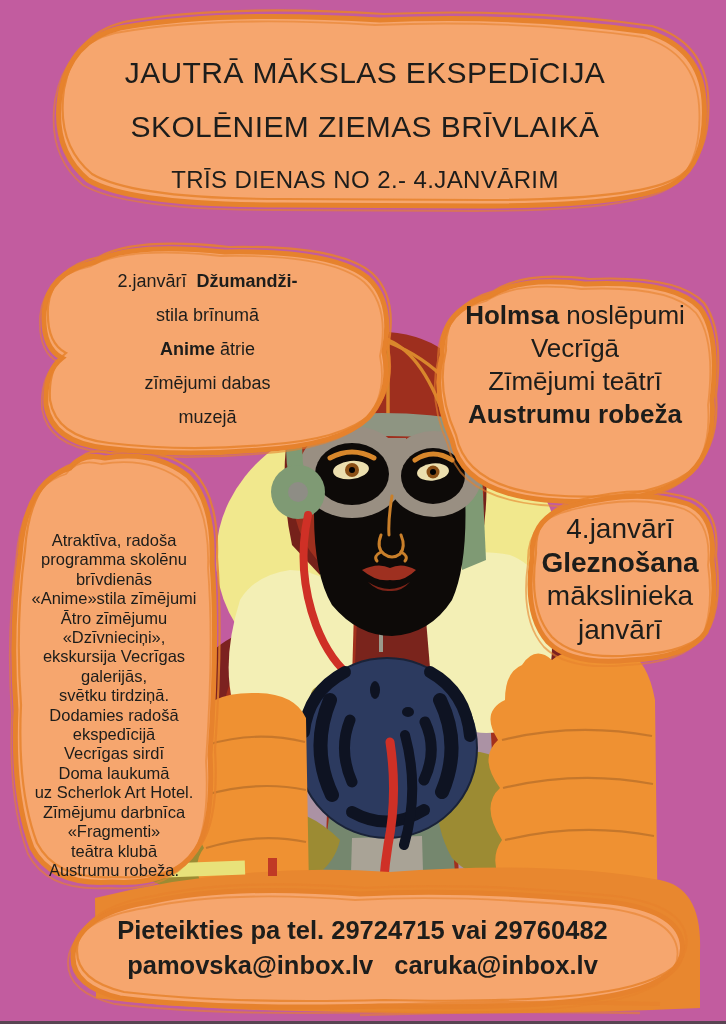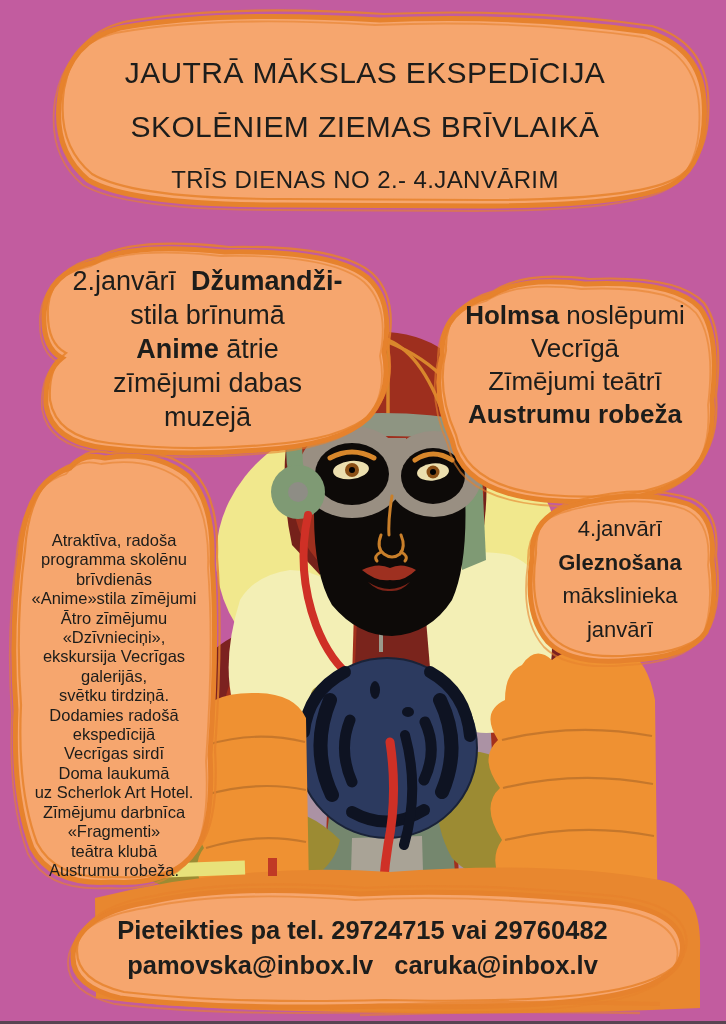--- a/index.html
+++ b/index.html
@@ -2,25 +2,25 @@
 <html><head>
 <meta charset="utf-8">
 <style>
   html,body{margin:0;padding:0;background:#666;}
   .poster{position:relative;width:726px;height:1024px;overflow:hidden;
           background:#c25c9f;font-family:"Liberation Sans",sans-serif;}
   .art{position:absolute;left:0;top:0;}
   .txt{position:absolute;color:#1d1d1b;text-align:center;}
   .title-line{font-weight:normal;letter-spacing:.4px;font-size:30px;line-height:34px;}
   .title-sub{font-size:24px;}
-  .event{line-height:34px;font-size:27px;}
+  .event{line-height:34px;font-size:18px;}
   .event .rline{white-space:pre-wrap;}
   .event .b{font-weight:bold;}
   .e3{font-size:26px;line-height:33px;}
-  .e4{font-size:22px;line-height:33.5px;}
+  .e4{font-size:28px;line-height:33.5px;}
   .program{font-size:16.5px;line-height:19.4px;white-space:pre-line;}
   .contact{font-weight:bold;font-size:25.5px;line-height:35px;}
   .contact .cline{white-space:pre-wrap;}
 </style>
 </head>
 <body>
 
 <div class="poster">
 
   <svg class="art" width="726" height="1024" viewBox="0 0 726 1024">

